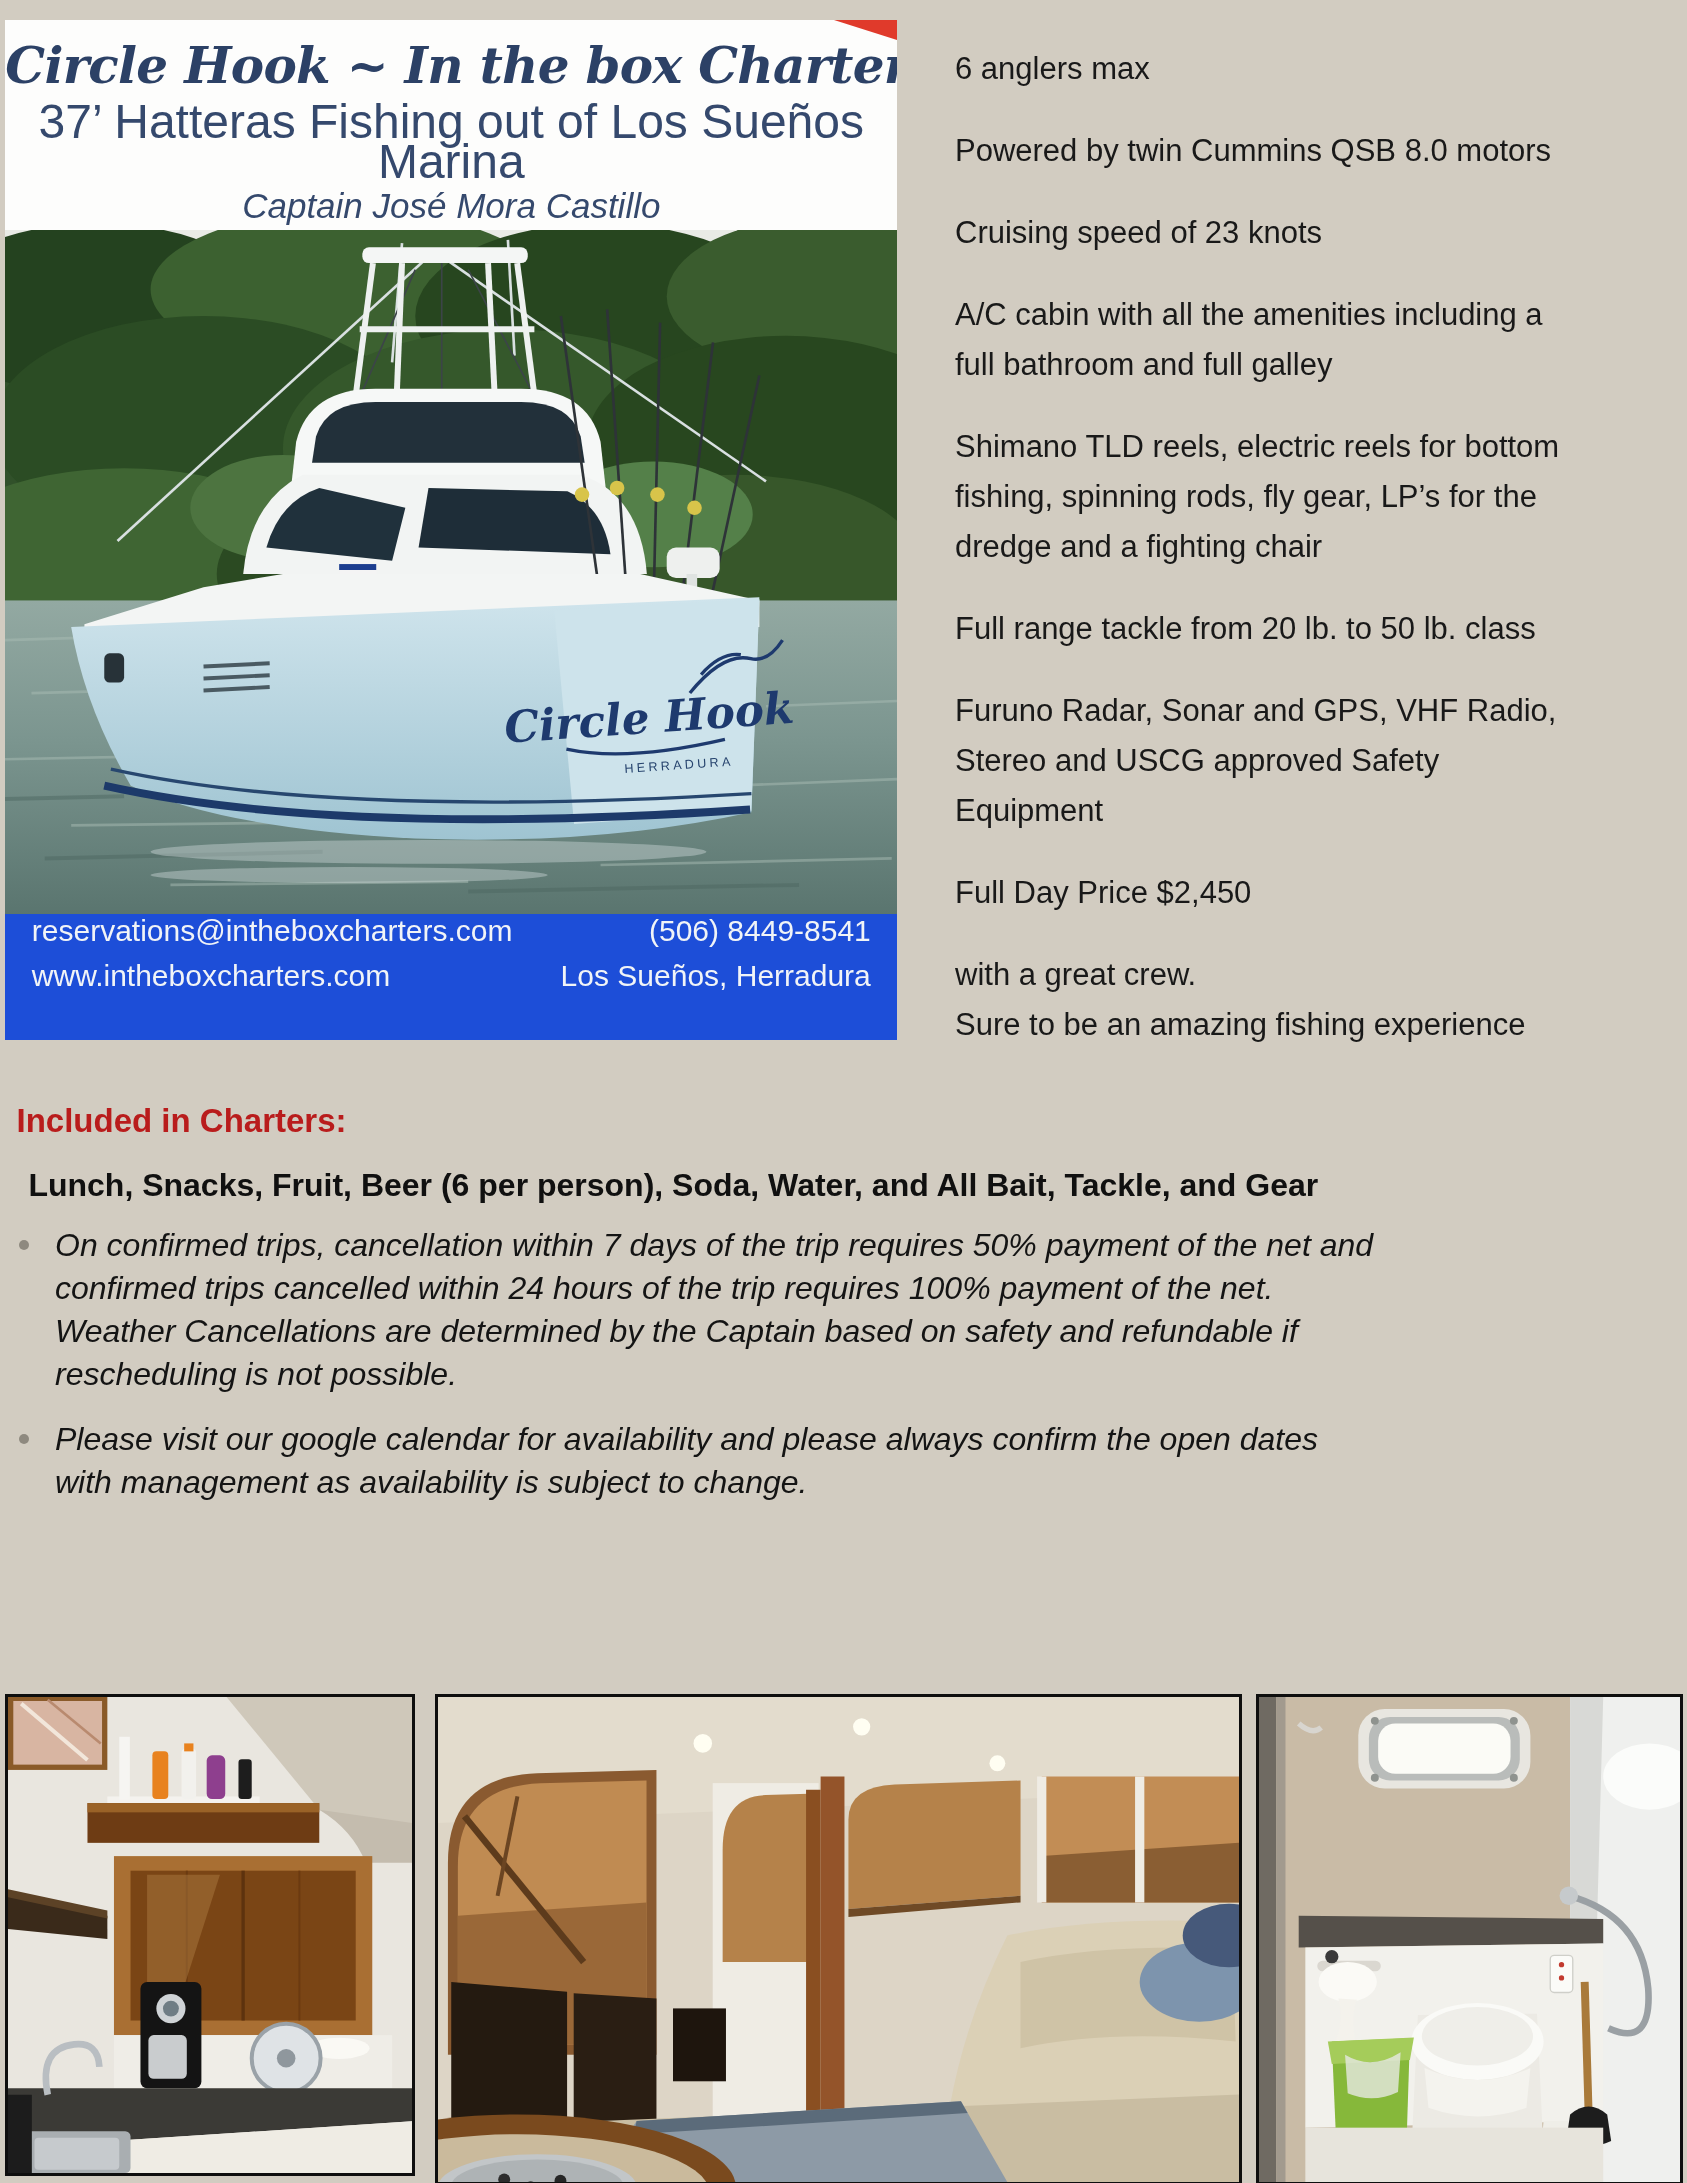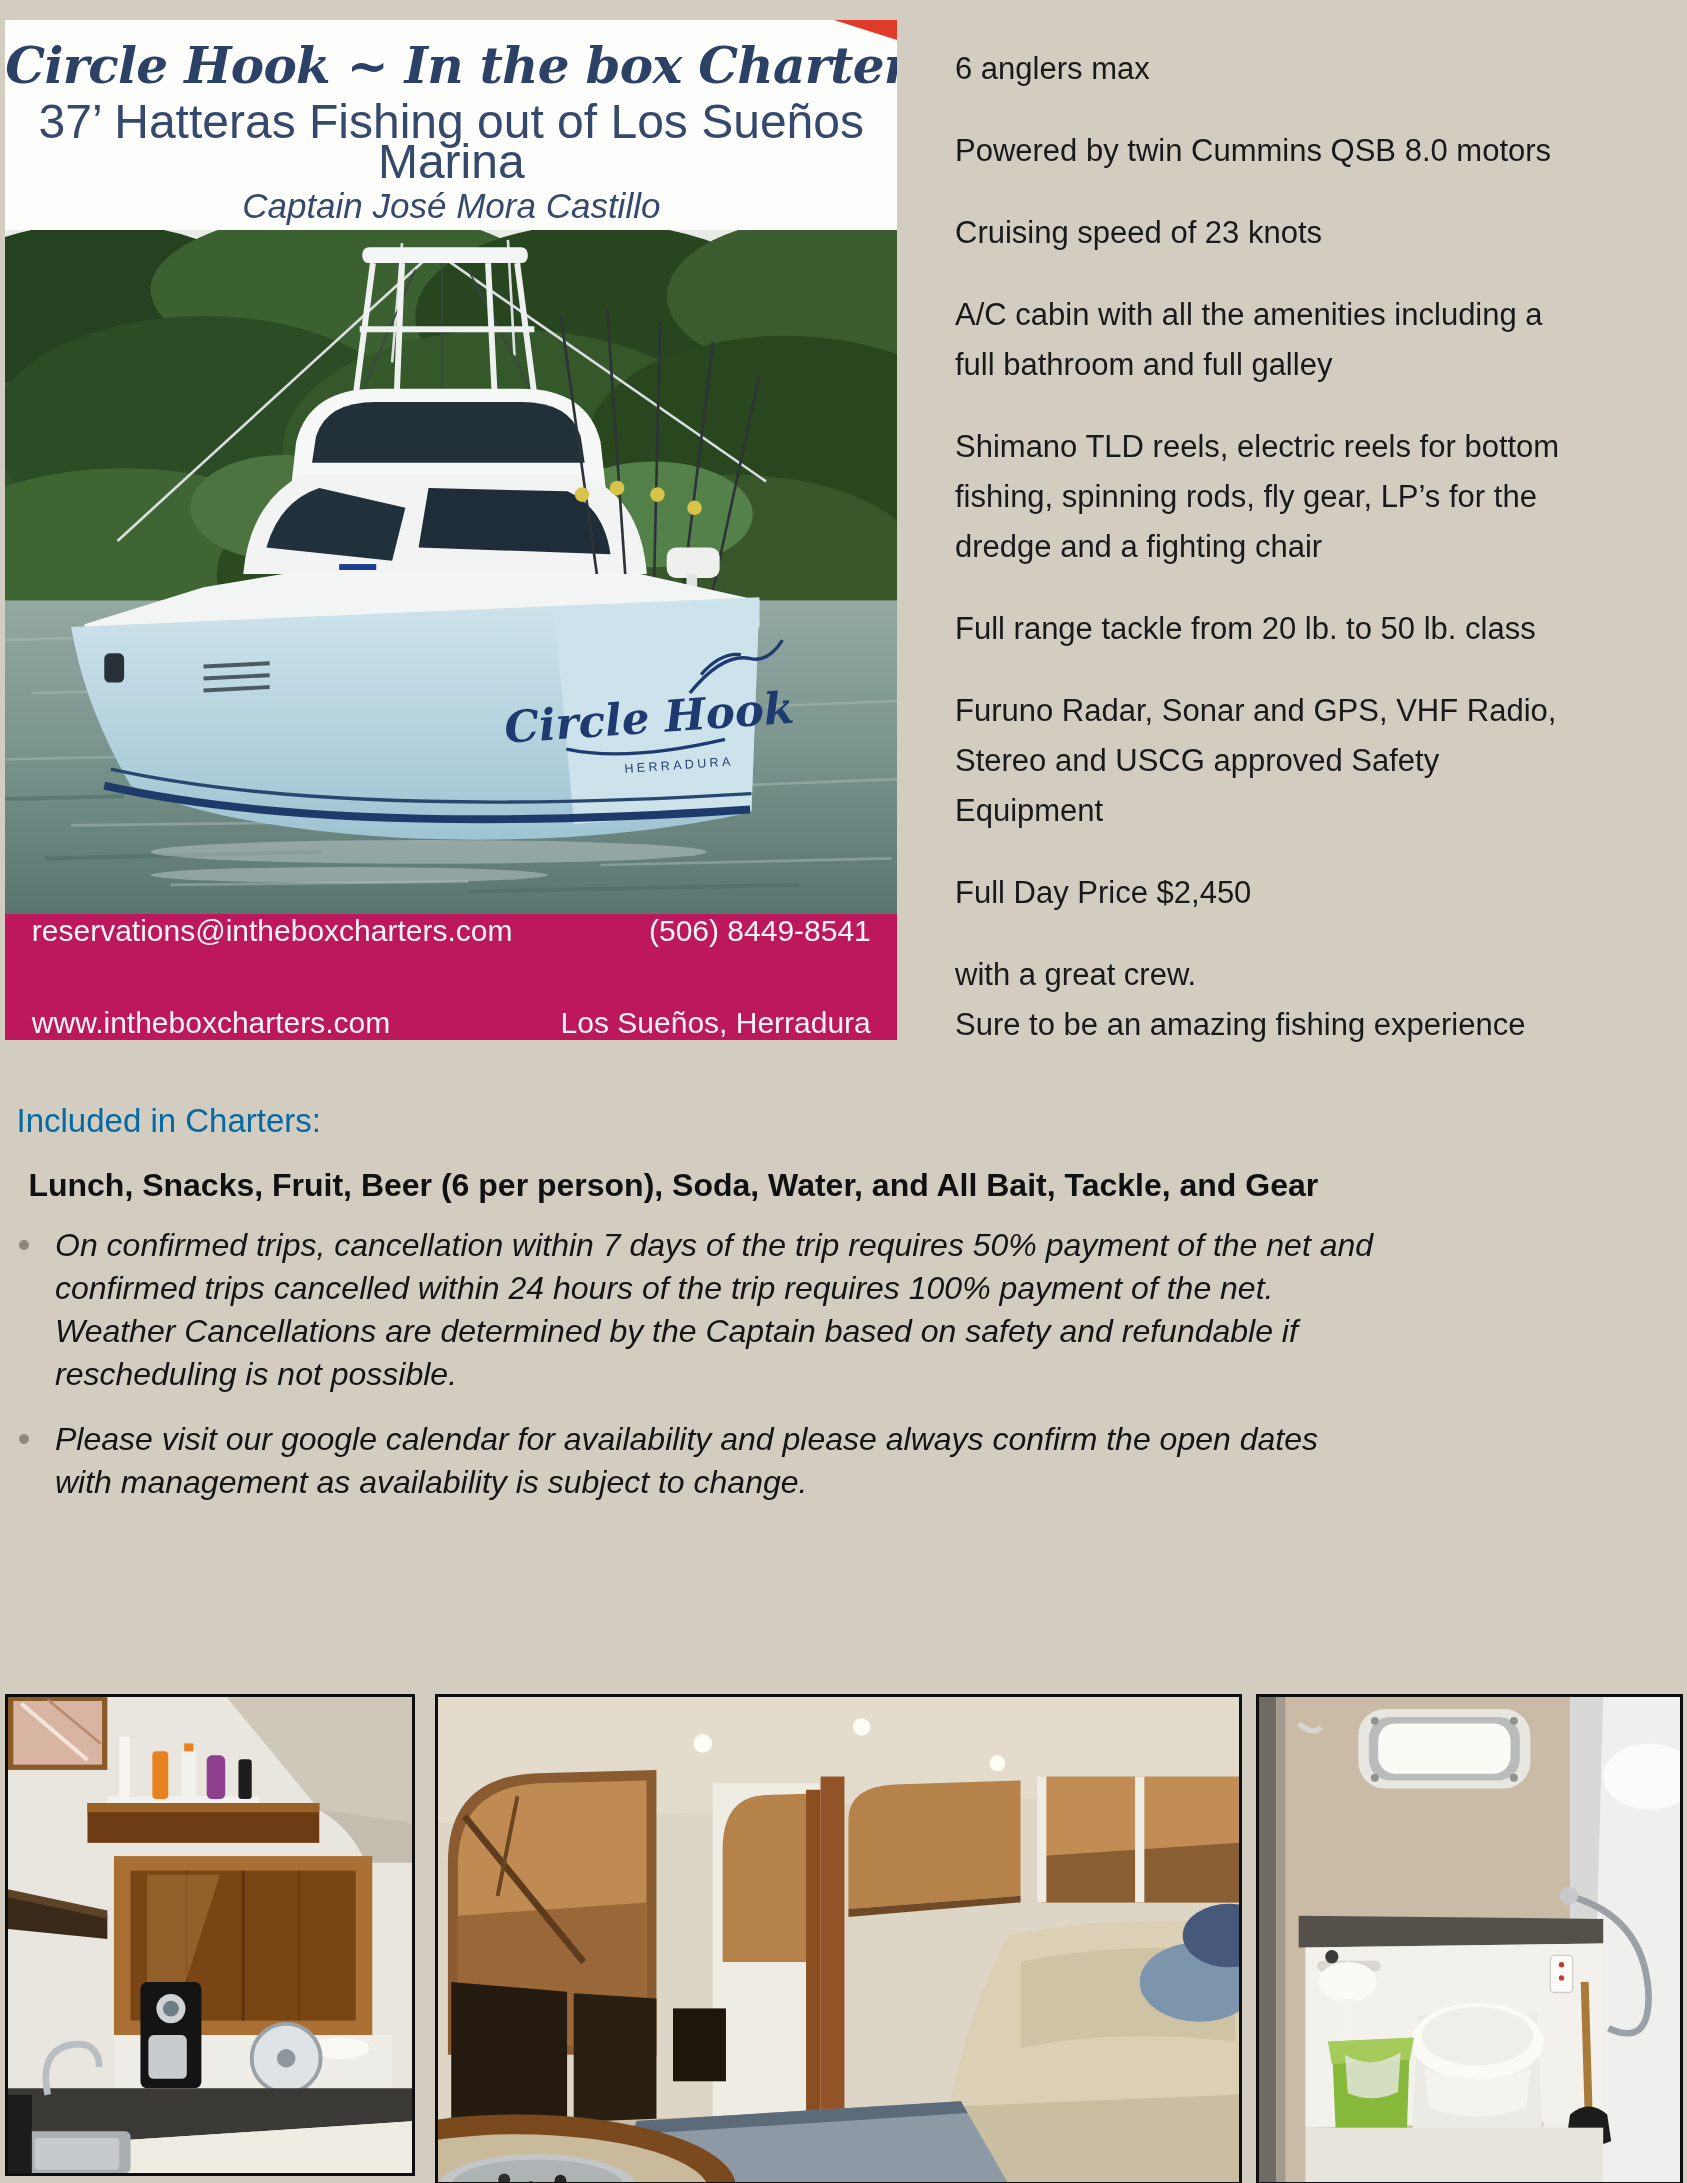--- a/index.html
+++ b/index.html
@@ -11,30 +11,30 @@
   .corner-accent{position:absolute;top:0;right:0;width:0;height:0;border-top:20px solid #e03a2b;border-left:63px solid transparent;}
   .brand-title{margin-top:17px;font-family:"DejaVu Serif",serif;font-style:italic;font-weight:700;font-size:50px;line-height:58px;color:#2c4166;white-space:nowrap;letter-spacing:-0.7px;}
   .brand-subtitle{margin-top:6.6px;font-size:48px;line-height:40px;color:#35496d;letter-spacing:0px;}
   .brand-captain{margin-top:5.3px;font-size:35px;line-height:38px;color:#35496d;font-style:italic;}
 
   
   .boat-photo{position:absolute;left:5.3px;top:230px;width:892px;height:684px;overflow:hidden;}
   .boat-photo svg{display:block;width:100%;height:100%;}
 
   
-  .contact-bar{position:absolute;left:5.3px;top:914px;width:892px;height:126px;background:#be185d;color:#f1f4f7;
-    display:flex;flex-direction:column;justify-content:space-between;gap:10.6px;box-sizing:border-box;padding:0 26.5px;font-size:30px;}
+  .contact-bar{position:absolute;left:5.3px;top:914px;width:892px;height:126px;background:#1d4ed8;color:#f1f4f7;
+    display:flex;flex-direction:column;justify-content:flex-start;gap:10.6px;box-sizing:border-box;padding:0 26.5px;font-size:30px;}
   .contact-row{display:flex;justify-content:space-between;align-items:baseline;}
 
   
   .features{position:absolute;left:955px;top:44px;width:695px;color:#191919;}
   .feature{font-size:31px;line-height:50px;margin-bottom:32px;}
 
   
-  .included-heading{position:absolute;left:16.5px;top:1102px;font-size:33px;font-weight:400;color:#0369a1;}
+  .included-heading{position:absolute;left:16.5px;top:1102px;font-size:33px;font-weight:700;color:#b91c1c;}
   .included-items{position:absolute;left:28.4px;top:1167px;font-size:32px;font-weight:700;color:#101010;}
   .notes{position:absolute;left:18.5px;top:1224px;width:1588px;}
   .note-row{display:flex;align-items:flex-start;margin-bottom:22px;}
   .bullet-dot{flex:0 0 auto;width:10px;height:10px;border-radius:50%;background:#8e897f;margin-top:16px;}
   .note-row .para{margin-left:26.5px;font-size:32px;line-height:43px;color:#141414;font-style:italic;}
 
   
   .gallery-photo{position:absolute;top:1694px;border:3.3px solid #0e0e0e;background:#777;overflow:hidden;box-sizing:border-box;}
   .gallery-photo svg{display:block;width:100%;height:100%;}
   .photo-galley{left:5.3px;width:410px;height:482px;}

